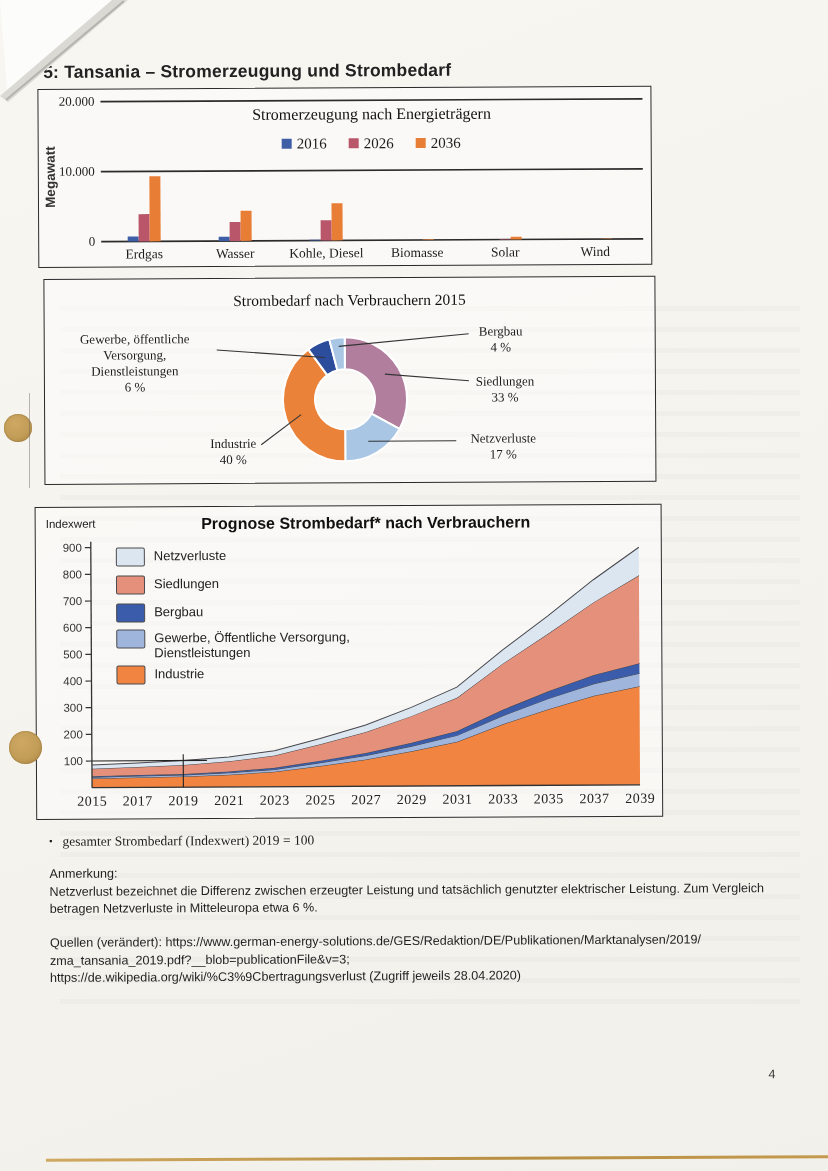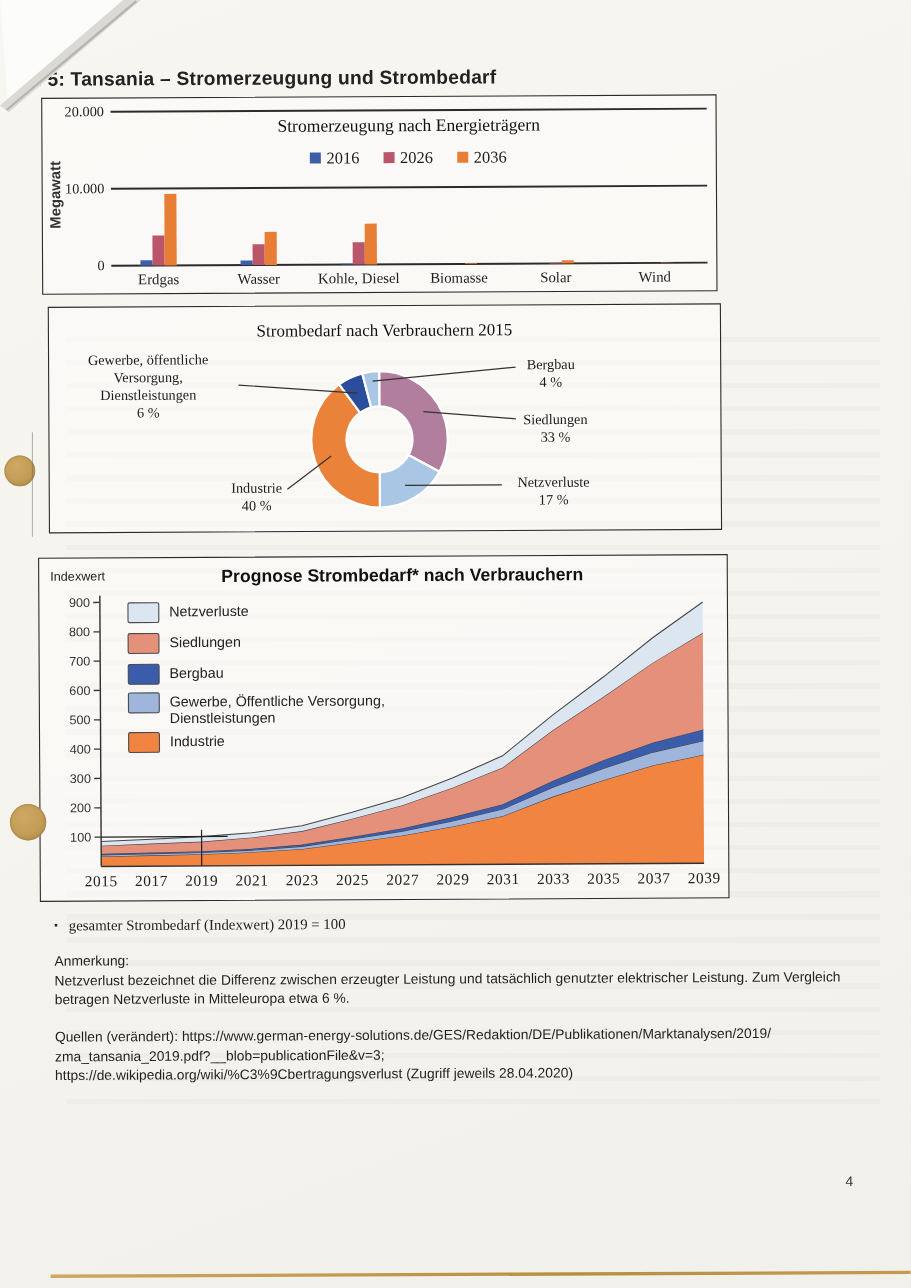--- a/index.html
+++ b/index.html
@@ -97,21 +97,21 @@
           <line x1="172" y1="71" x2="280" y2="79" stroke="#333" stroke-width="1.1"></line>
           <line x1="424" y1="56" x2="294" y2="68" stroke="#333" stroke-width="1.1"></line>
         </svg>
       <div id="donut-labels">
           <div class="donut-label" style="left: 412px; top: 96px; width: 96px;">Siedlungen
 33 %</div>
           <div class="donut-label" style="left: 402px; top: 153px; width: 112px;">Netzverluste
 17 %</div>
           <div class="donut-label" style="left: 145px; top: 157px; width: 86px;">Industrie
 40 %</div>
-          <div class="donut-label" style="left: 8px; top: 40px; width: 164px;">Gewerbe, öffentliche
+          <div class="donut-label" style="left: 8px; top: 52px; width: 164px;">Gewerbe, öffentliche
 Versorgung,
 Dienstleistungen
 6 %</div>
           <div class="donut-label" style="left: 412px; top: 46px; width: 88px;">Bergbau
 4 %</div>
         </div>
     </div>
 
     <div class="chart-box" id="chart3">
       <svg id="area-svg" width="625" height="311" viewBox="0 0 625 311">

